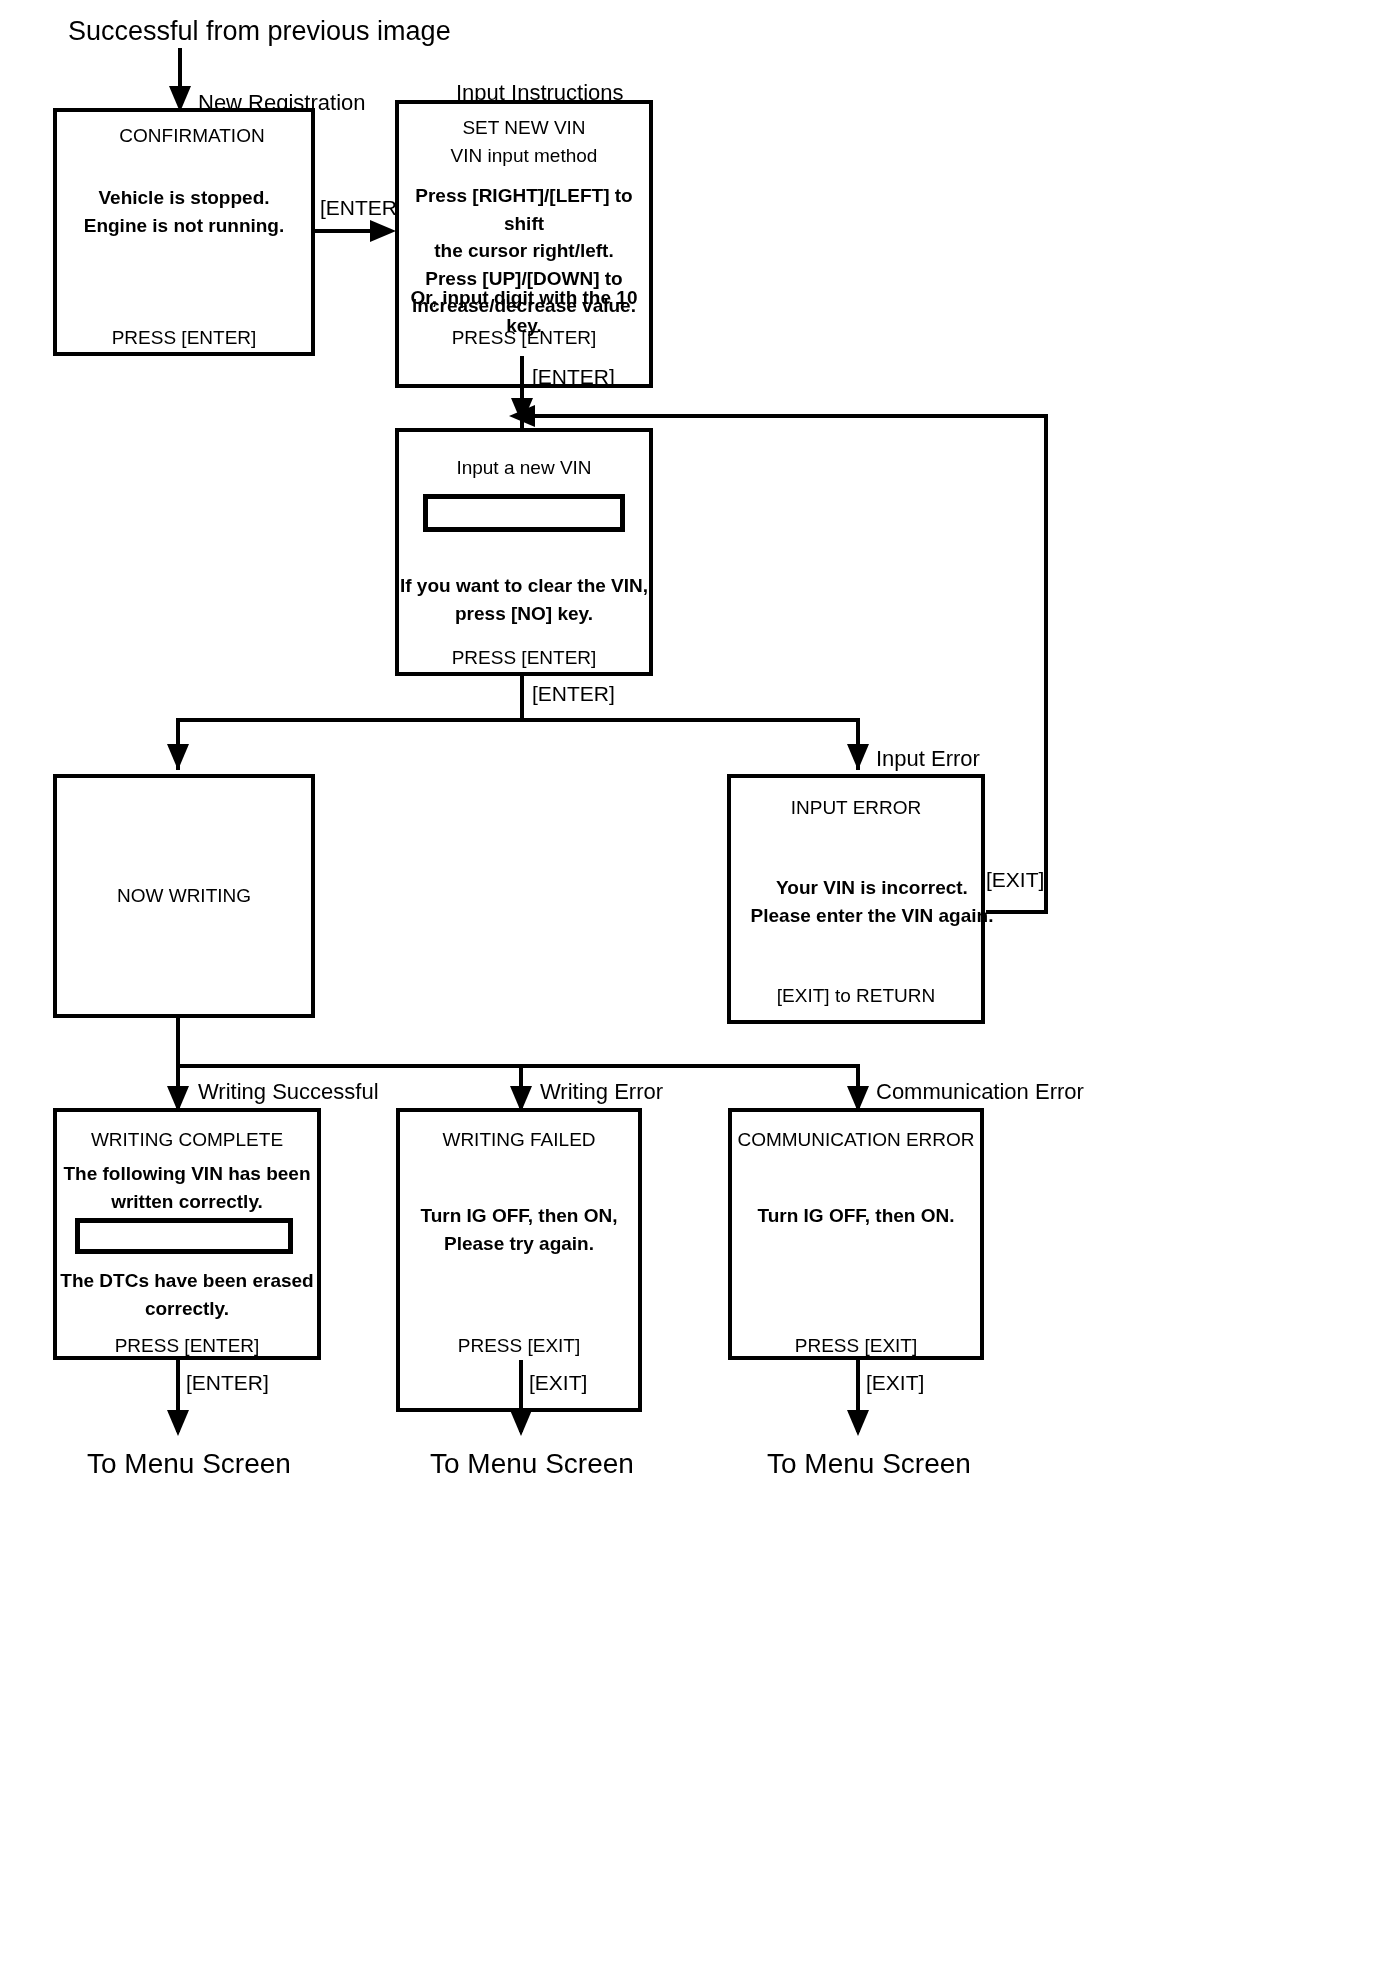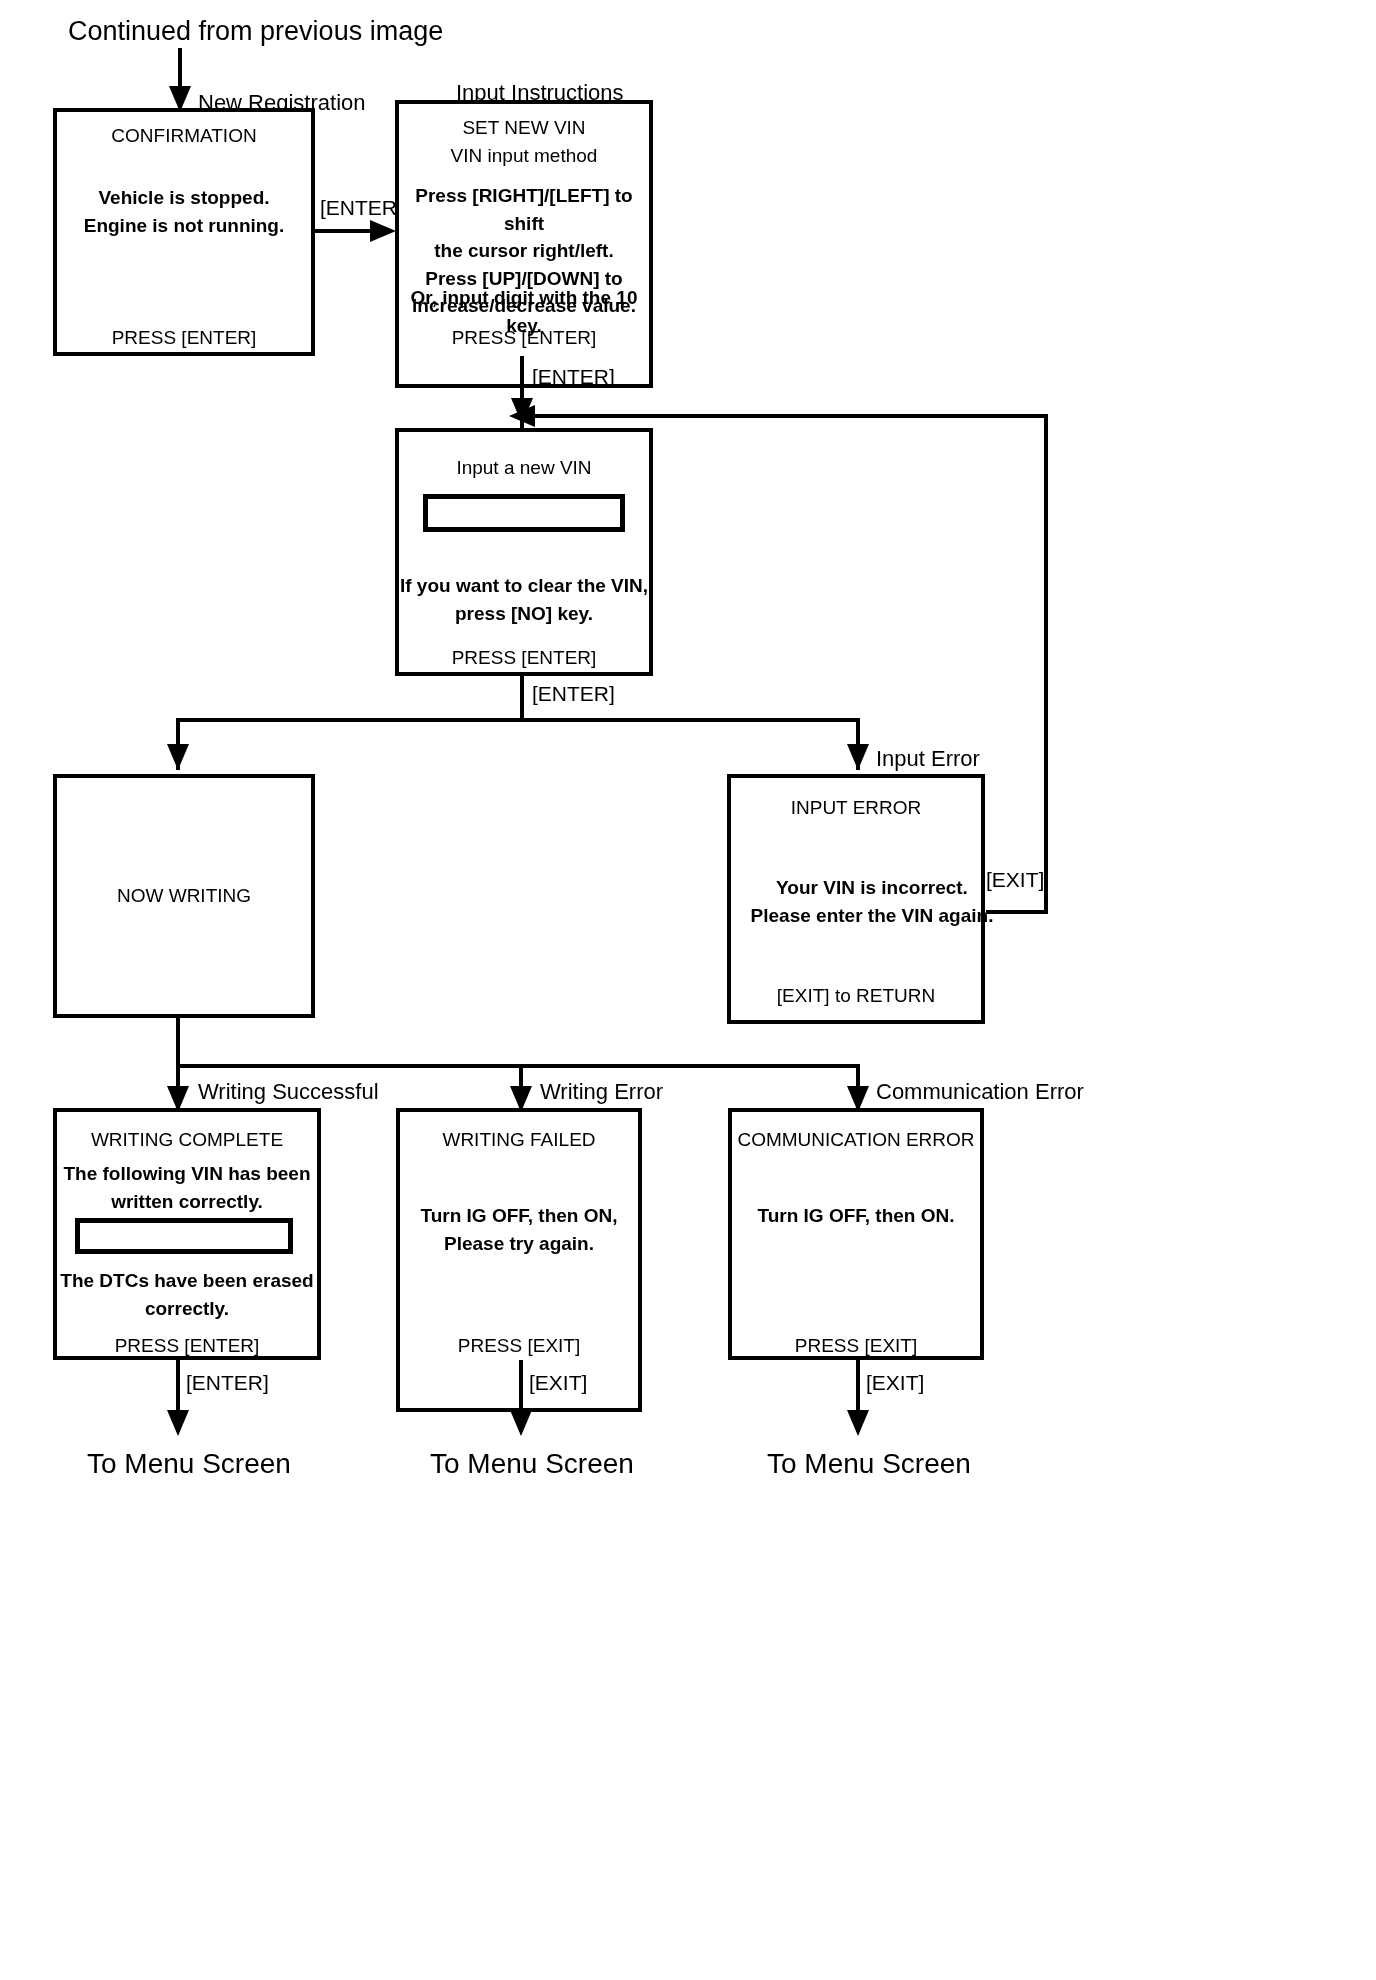--- a/index.html
+++ b/index.html
@@ -81,30 +81,30 @@
     border-top:11px solid transparent;
     border-bottom:11px solid transparent;
     border-right:26px solid #000;
   }
 </style>
 </head>
 <body>
 
 <div id="stage">
 
-  <div class="caption" style="left:68px; top:16px;">Continued from previous image</div>
+  <div class="caption" style="left:68px; top:16px;">Successful from previous image</div>
 
   <div class="vline" style="left:178px; top:48px; height:42px;"></div>
   <div class="arr-down" style="left:169px; top:86px;"></div>
 
   <div class="sidelabel" style="left:198px; top:90px;">New Registration</div>
   <div class="sidelabel" style="left:456px; top:80px;">Input Instructions</div>
 
   <div class="box" style="left:53px; top:108px; width:262px; height:248px;">
-    <div class="boxtext ttl" style="top:10px;">CONFIRMATION</div>
+    <div class="boxtext ttl" style="top:10px;padding-left:8px;">CONFIRMATION</div>
     <div class="boxtext bdy" style="top:72px;">Vehicle is stopped.
 Engine is not running.</div>
     <div class="boxtext ttl" style="top:212px;">PRESS [ENTER]</div>
   </div>
 
   <div class="hline" style="left:315px; top:229px; width:72px;"></div>
   <div class="arr-right" style="left:370px; top:220px;"></div>
   <div class="edgelabel" style="left:320px; top:196px;">[ENTER]</div>
 
   <div class="box" style="left:395px; top:100px; width:258px; height:288px;">

